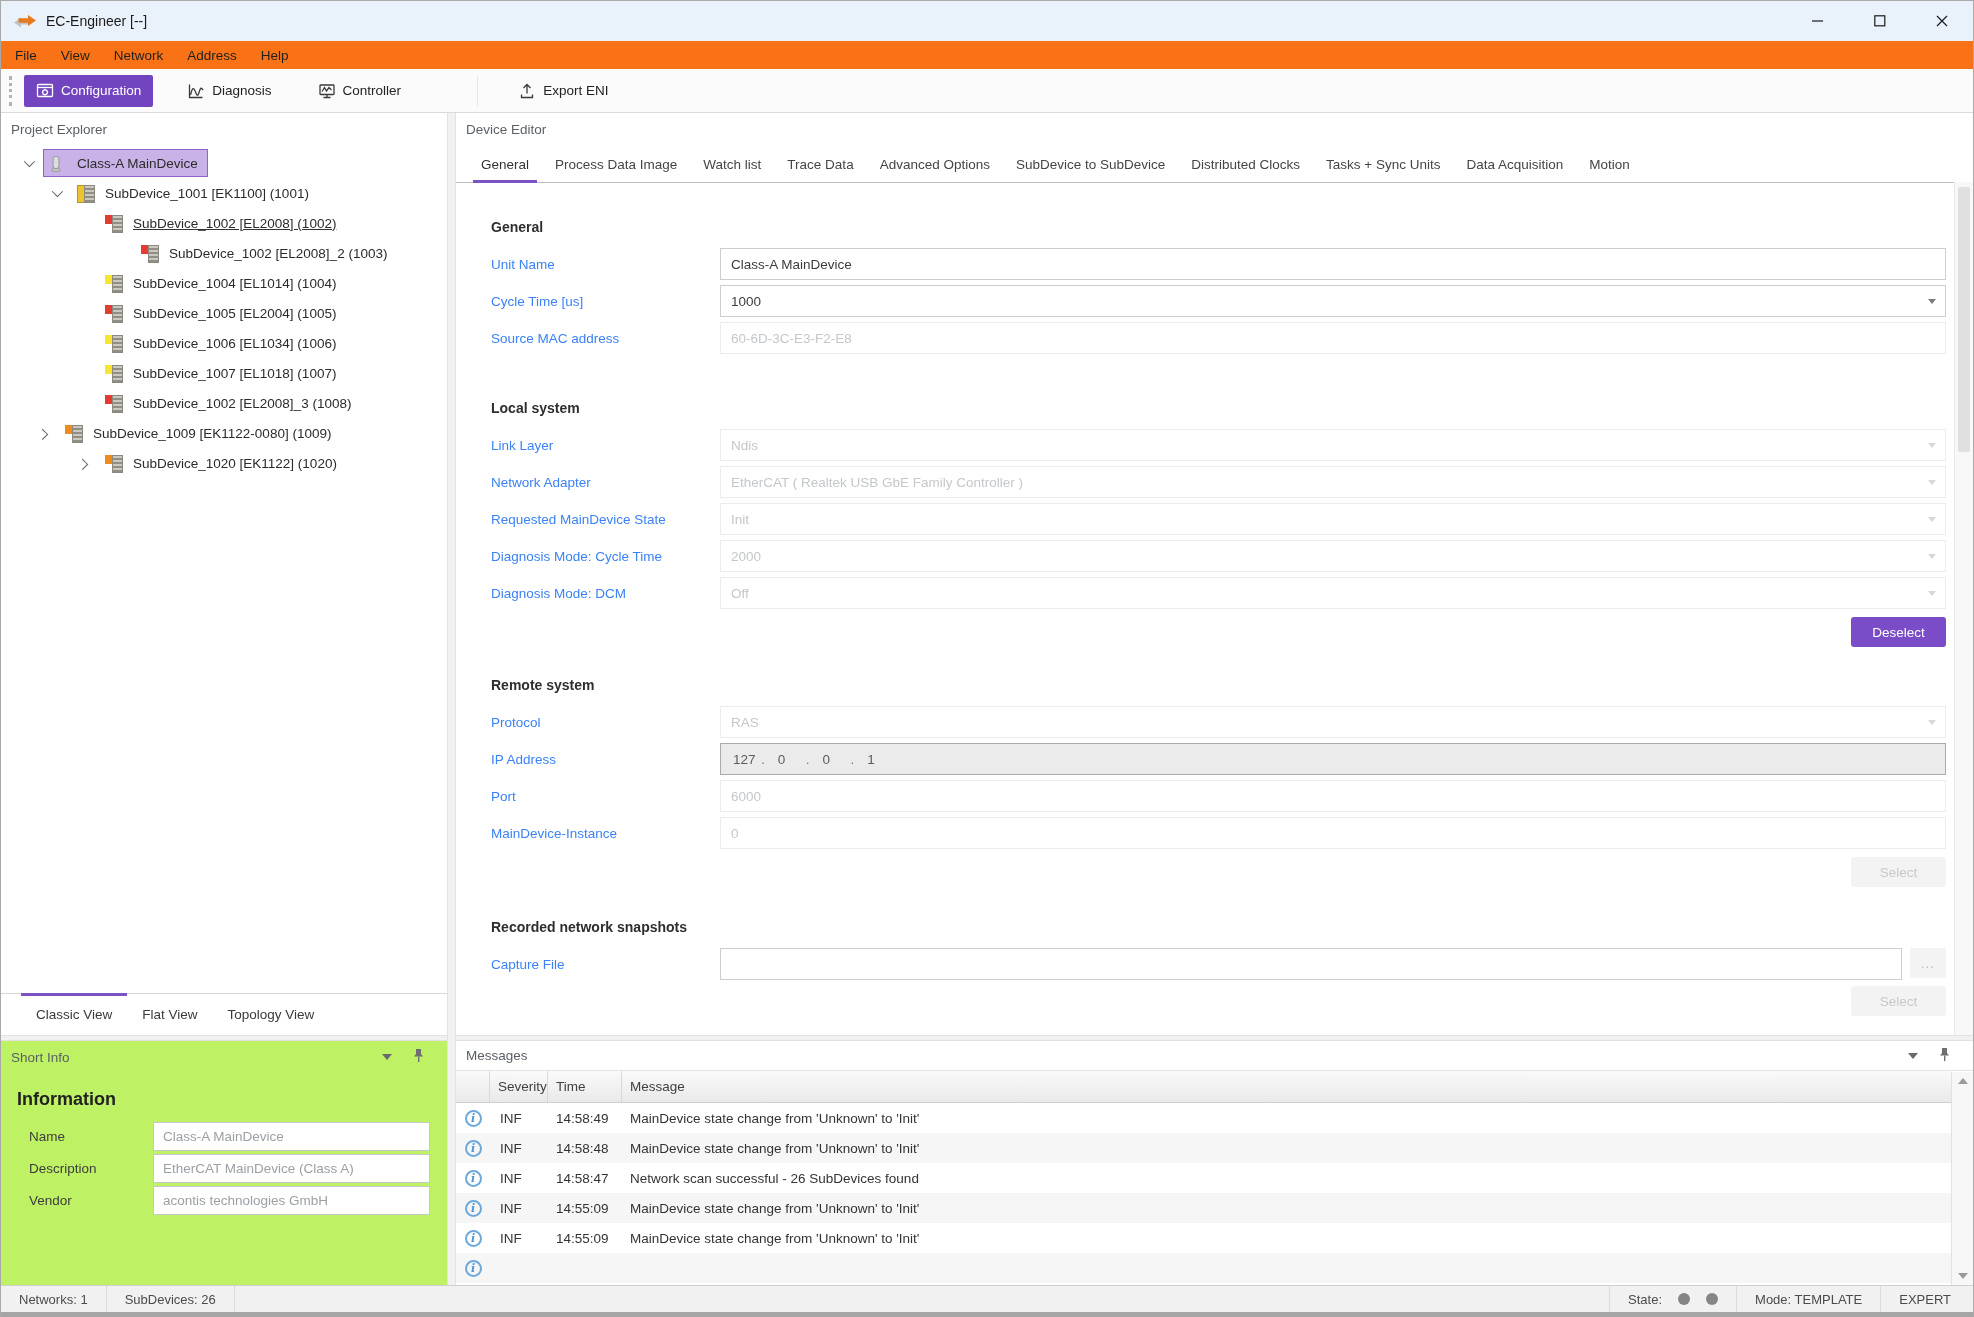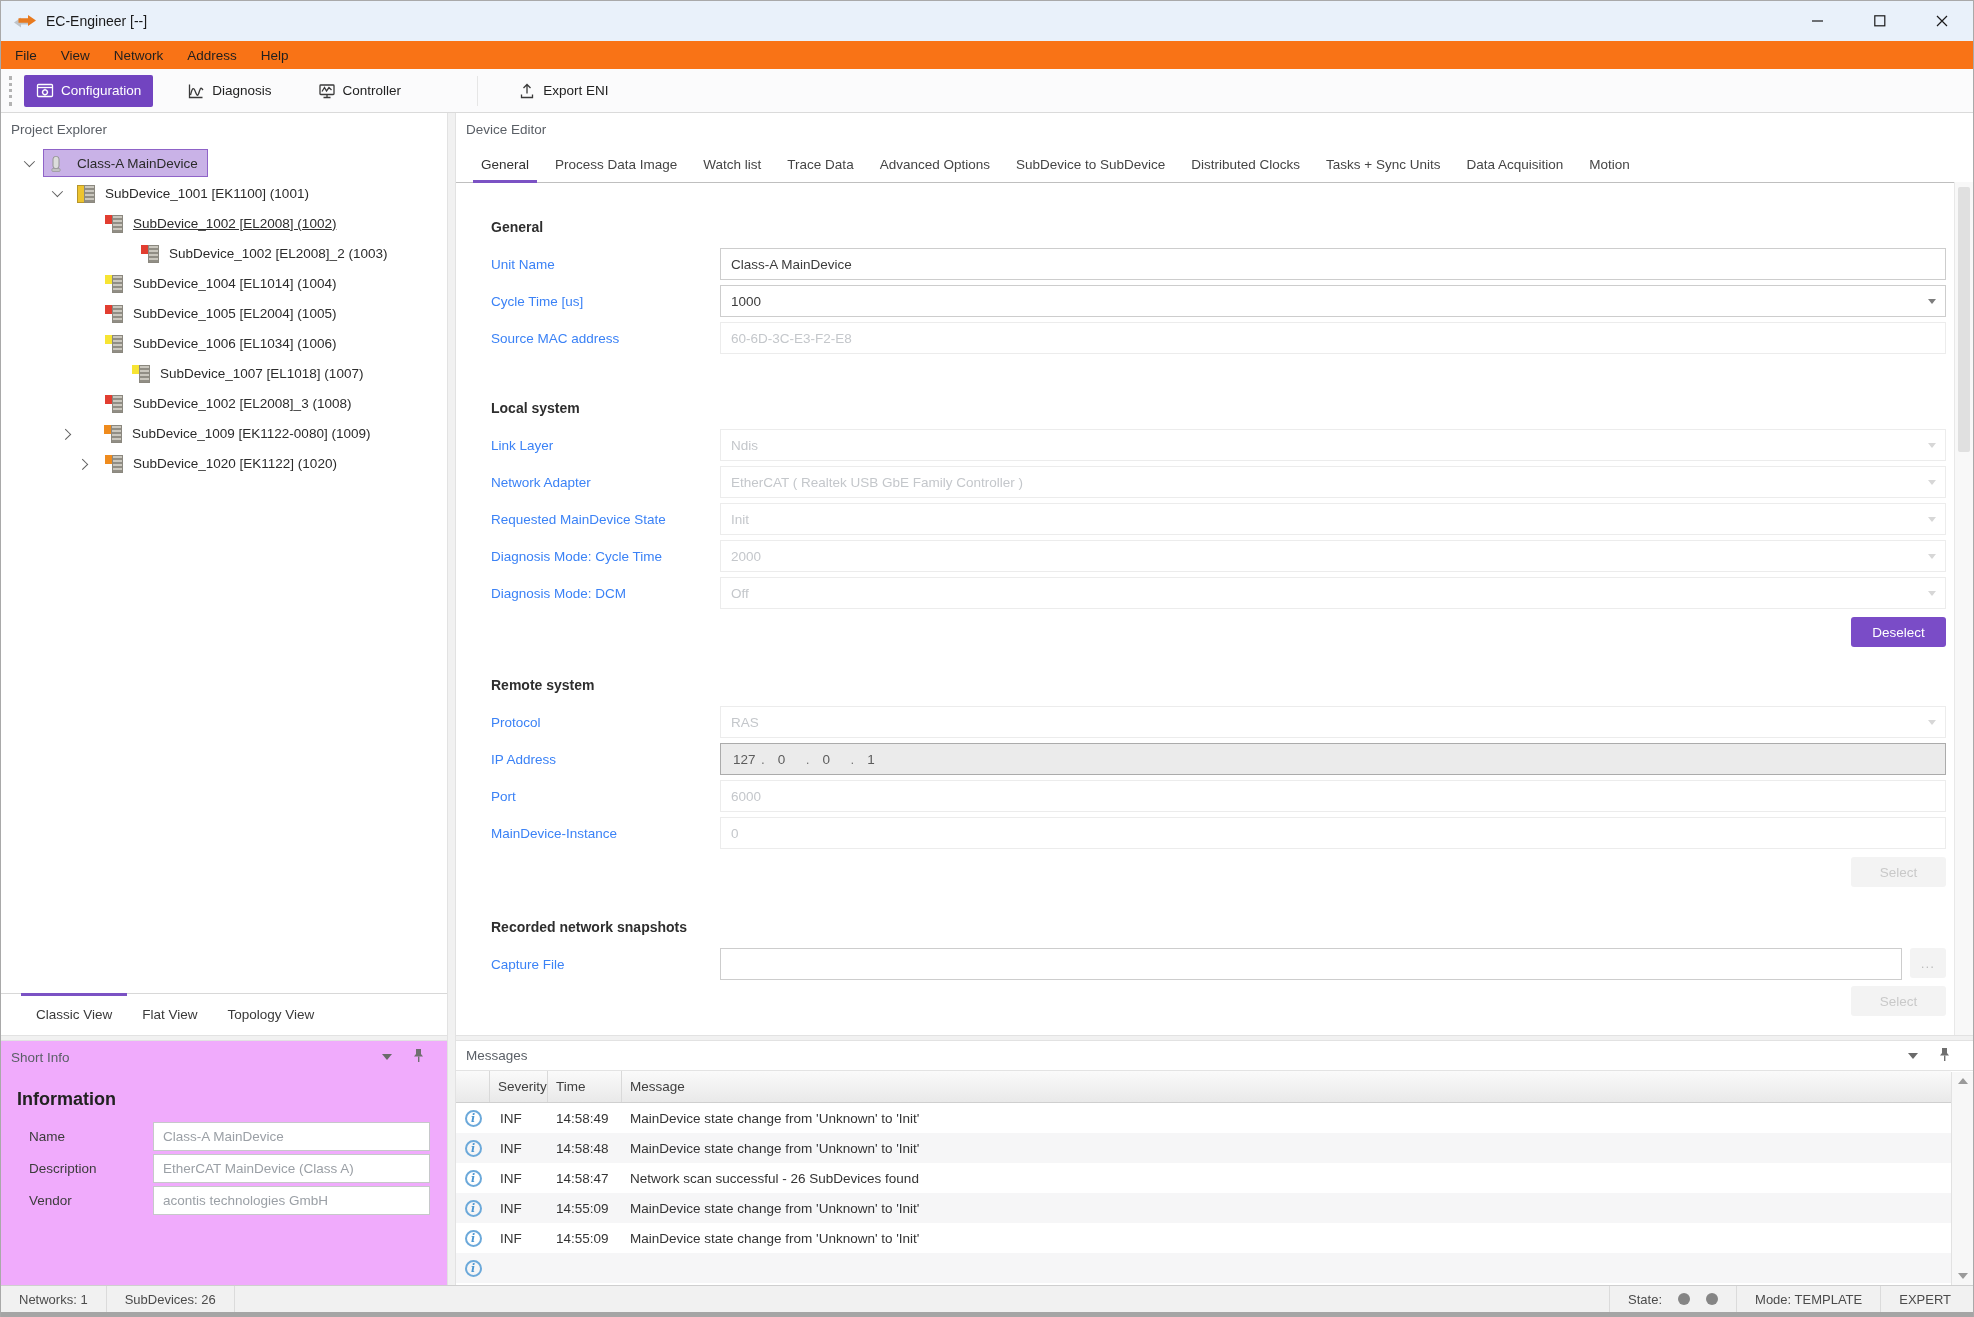--- a/index.html
+++ b/index.html
@@ -49,21 +49,21 @@
 .dev-icon.maindevice::after{display:none}
 .dev-icon.coupler::before{content:'';position:absolute;left:0;top:0;width:8px;height:16px;background:#edc42f;border:1px solid #b6952a}
 .dev-icon.flag-red::before{content:'';position:absolute;left:0;top:0;width:9px;height:9px;background:#e23d30}
 .dev-icon.flag-yellow::before{content:'';position:absolute;left:0;top:0;width:9px;height:9px;background:#f7e433}
 .dev-icon.flag-orange::before{content:'';position:absolute;left:0;top:0;width:9px;height:9px;background:#ef8b1d}
 .view-tabs{height:42px;border-top:1px solid #d8d8d8;display:flex;align-items:stretch;padding-left:20px;flex:none}
 .vtab{padding:0 15px;display:flex;align-items:center;color:#3a3a3a;position:relative;background:transparent;border:none;font:inherit}
 .vtab.active::before{content:'';position:absolute;top:-1px;left:0;right:0;height:3px;background:#7b52c4}
 
 
-.shortinfo{height:244px;background:#f0abfc;display:flex;flex-direction:column}
+.shortinfo{height:244px;background:#bef264;display:flex;flex-direction:column}
 .hdr-caret{width:0;height:0;border-left:5px solid transparent;border-right:5px solid transparent;border-top:6px solid #6a6a6a;display:inline-block}
 .hdr-right{margin-left:auto;display:flex;align-items:center;gap:20px;padding-right:12px}
 .si-body{padding:16px 0 0 16px}
 .si-title{font-weight:bold;font-size:18px;color:#222;margin-bottom:12px}
 .si-row{display:flex;align-items:center;margin-bottom:3px;padding-left:12px}
 .si-row label{width:124px;flex:none;color:#3c3c3c}
 .si-field{flex:1;margin-right:17px;height:29px;border:1px solid #c6c8ca;background:#fff;color:#9ba0a6;display:flex;align-items:center;padding-left:9px;white-space:nowrap;overflow:hidden}
 
 
 .editor{height:922px;display:flex;flex-direction:column;flex:none;background:#fff;position:relative}
@@ -268,35 +268,35 @@
                 <span class="tree-label">SubDevice_1005 [EL2004] (1005)</span>
               </span>
             </div>
             <div class="tree-row" style="padding-left: 68px;">
               <span class="chev-slot"></span>
               <span class="node">
                 <span class="dev-icon flag-yellow"></span>
                 <span class="tree-label">SubDevice_1006 [EL1034] (1006)</span>
               </span>
             </div>
-            <div class="tree-row" style="padding-left: 68px; gap: 27px;">
+            <div class="tree-row" style="padding-left: 68px;">
               <span class="chev-slot"></span>
               <span class="node">
                 <span class="dev-icon flag-yellow"></span>
                 <span class="tree-label">SubDevice_1007 [EL1018] (1007)</span>
               </span>
             </div>
             <div class="tree-row" style="padding-left: 68px;">
               <span class="chev-slot"></span>
               <span class="node">
                 <span class="dev-icon flag-red"></span>
                 <span class="tree-label">SubDevice_1002 [EL2008]_3 (1008)</span>
               </span>
             </div>
-            <div class="tree-row" style="padding-left: 51px; gap: 16px;">
+            <div class="tree-row" style="padding-left: 28px;">
               <span class="chev-slot">
                 <i class="chev right"></i>
               </span>
               <span class="node">
                 <span class="dev-icon flag-orange"></span>
                 <span class="tree-label">SubDevice_1009 [EK1122-0080] (1009)</span>
               </span>
             </div>
             <div class="tree-row" style="padding-left: 68px;">
               <span class="chev-slot">

